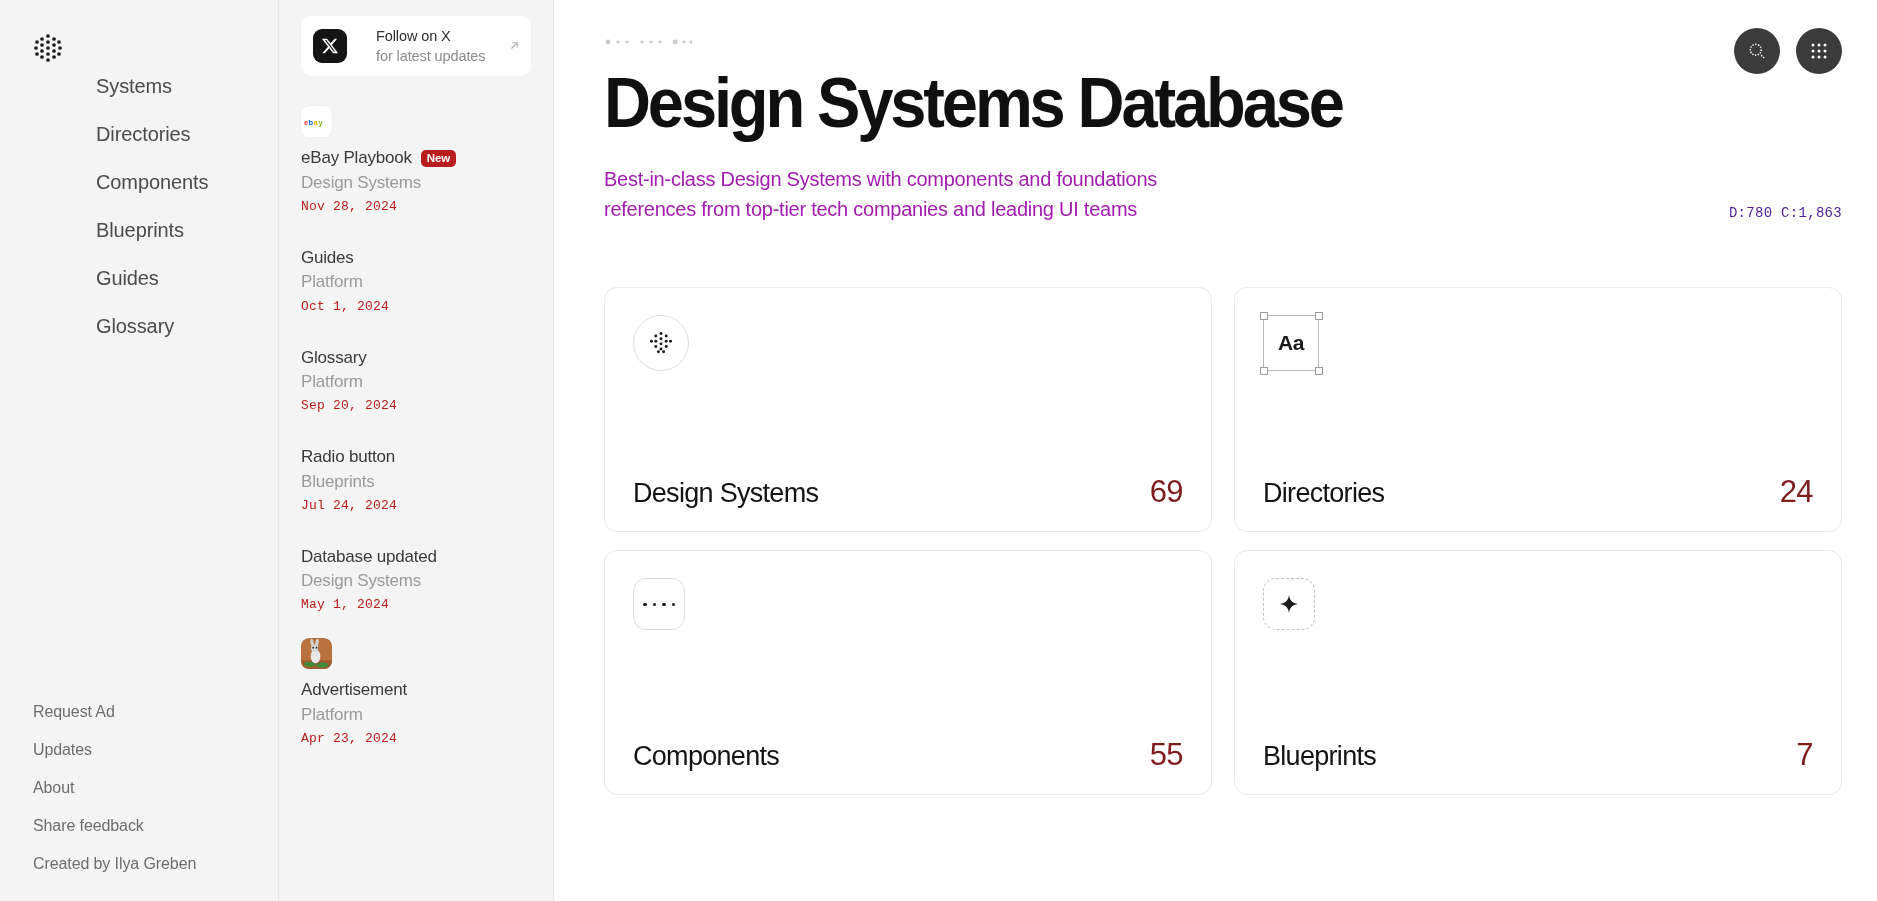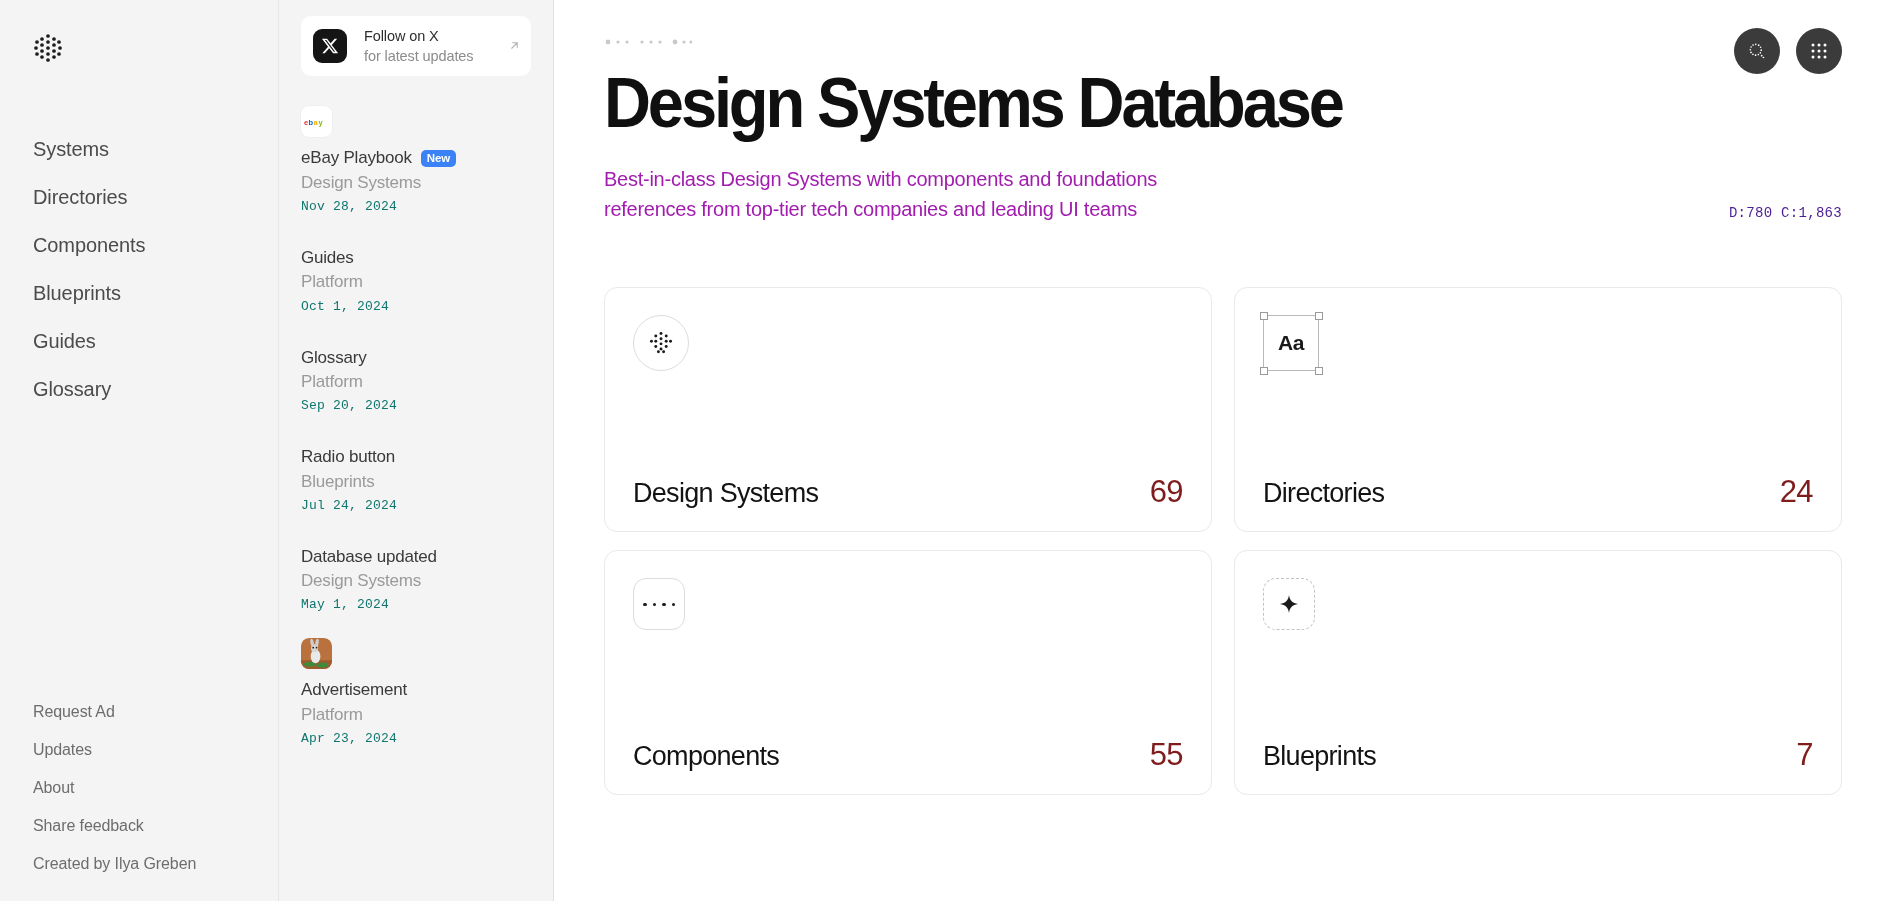--- a/index.html
+++ b/index.html
@@ -8,21 +8,21 @@
     background:#ffffff;
     font-family:"Liberation Sans", sans-serif;
     overflow:hidden;
   }
   .app { display:flex; width:1877px; height:901px; }
 
   
   .sidebar {
     width:278px; height:901px;
     background:#f4f4f4;
-    display:flex; flex-direction:column;
+    display:flex; flex-direction:row;
     flex-shrink:0;
     position:relative;
   }
   .logo-wrap { padding:33px 0 0 33px; }
   .dot-logo { display:block; }
   .nav { margin-top:62px; padding-left:33px; display:flex; flex-direction:column; }
   .nav-item {
     font-size:20px; line-height:1; color:#4b4b4b;
     padding:14px 0 14px 0; cursor:pointer; letter-spacing:-0.1px;
   }
@@ -39,21 +39,21 @@
   .news-col {
     width:276px; height:901px; flex-shrink:0;
     background:#f4f4f4;
     border-left:1px solid #e6e6e6;
     border-right:1px solid #e2e2e2;
     padding:16px 22px 0 22px;
     position:relative;
     overflow:hidden;
   }
   .follow-card {
-    display:flex; align-items:center; gap:17px;
+    display:flex; align-items:center; gap:29px;
     background:#ffffff; border-radius:10px;
     padding:11px 12px; cursor:pointer;
     position:relative;
   }
   .x-badge {
     width:34px; height:34px; border-radius:9px;
     background:#151515; flex-shrink:0;
     display:flex; align-items:center; justify-content:center;
   }
   .follow-txt { display:flex; flex-direction:column; gap:2px; }
@@ -70,30 +70,30 @@
     width:31px; height:31px; border-radius:8px;
     margin-bottom:11px; overflow:hidden;
     display:flex; align-items:center; justify-content:center;
   }
   .news-icon.ebay { background:#ffffff; box-shadow:0 0 0 1px #efefef; }
   .news-title-row { display:flex; align-items:center; gap:9px; margin-bottom:3px;margin-top:8px; }
   .news-title {
     font-size:17px; color:#3a3a3a; line-height:1.2; letter-spacing:-0.2px;
   }
   .badge-new {
-    background:#3b82f6; color:#fff; font-size:11.5px; font-weight:bold;
+    background:#b91c1c; color:#fff; font-size:11.5px; font-weight:bold;
     border-radius:5px; padding:2.5px 6px; line-height:1; letter-spacing:-0.1px;
   }
   .news-cat {
     font-size:17px; color:#9a9a9a; line-height:1.25;
     letter-spacing:-0.2px; margin-bottom:6px;
   }
   .news-date {
     font-family:"Liberation Mono", monospace;
-    font-size:13px; color:#0f766e; letter-spacing:0.2px;
+    font-size:13px; color:#b91c1c; letter-spacing:0.2px;
   }
 
   
   .main {
     flex:1; height:901px; position:relative;
     padding:0 0 0 0; overflow:hidden;
   }
   .top-actions {
     position:absolute; right:35px; top:28px;
     display:flex; gap:16px; z-index:5;

